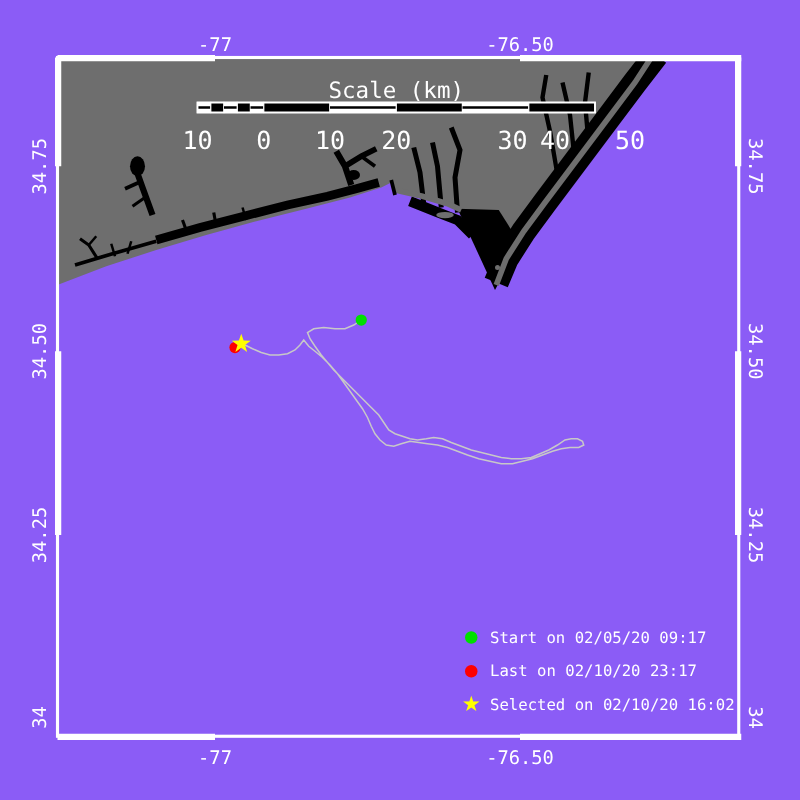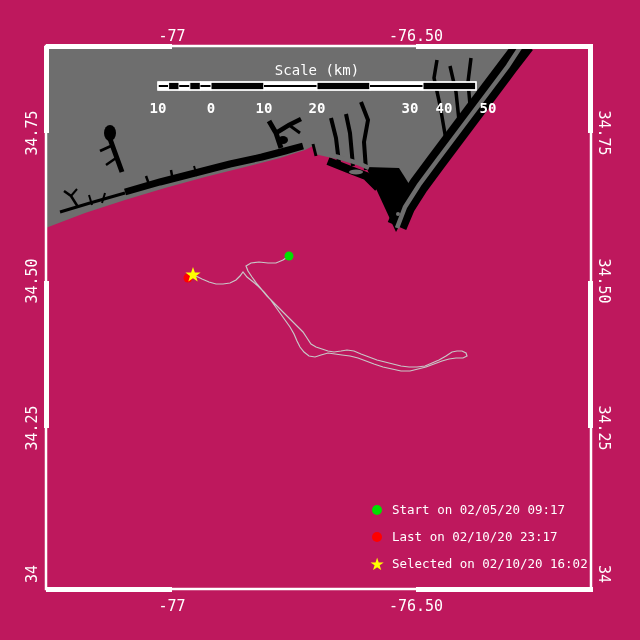--- a/index.html
+++ b/index.html
@@ -1,26 +1,26 @@
 <!DOCTYPE html>
 <html><head>
 <meta charset="utf-8">
 <style>
   html,body{margin:0;padding:0;background:#000;}
   .screen{
-    position:relative;width:640px;height:640px;background:#be185d;overflow:hidden;
+    position:relative;width:640px;height:640px;background:#8b5cf6;overflow:hidden;
     font-family:"DejaVu Sans Mono","Liberation Mono",monospace;color:#fff;
   }
   .screen svg{position:absolute;left:0;top:0;}
   .lbl{position:absolute;white-space:nowrap;font-size:15px;color:#fff;}
   .lbl.h{transform:translateX(-50%);}
   .lbl.rotl{transform:translate(-50%,-50%) rotate(-90deg);}
   .lbl.rotr{transform:translate(-50%,-50%) rotate(90deg);}
-  .scale-title{position:absolute;left:317px;top:62px;transform:translateX(-50%);font-size:14px;}
-  .scale-tick{position:absolute;top:100px;transform:translateX(-50%);font-size:14px;font-weight:bold;}
+  .scale-title{position:absolute;left:317px;top:62px;transform:translateX(-50%);font-size:18px;}
+  .scale-tick{position:absolute;top:100px;transform:translateX(-50%);font-size:20px;}
   .legend{position:absolute;left:362px;top:496px;text-align:right;}
   .legend-row{display:flex;align-items:center;height:27px;}
   .swatch{width:30px;display:flex;justify-content:center;align-items:center;flex:0 0 30px;}
   .dot{width:10px;height:10px;border-radius:50%;display:inline-block;}
   .star-glyph{font-size:17px;line-height:10px;font-family:"DejaVu Sans",sans-serif;}
   .legend-label{font-size:12.5px;letter-spacing:0px;}
 </style>
 </head>
 <body>
 
@@ -127,21 +127,21 @@
   <div class="lbl rotr" style="left:604px;top:428px;">34.25</div>
   <div class="lbl rotr" style="left:604px;top:574px;">34</div>
 
   <div class="scale-title">Scale (km)</div>
   <div class="scale-tick" style="left:158px;">10</div>
   <div class="scale-tick" style="left:211px;">0</div>
   <div class="scale-tick" style="left:264px;">10</div>
   <div class="scale-tick" style="left:317px;">20</div>
   <div class="scale-tick" style="left:370px;margin-left:40px;">30</div>
   <div class="scale-tick" style="left:444px;">40</div>
-  <div class="scale-tick" style="left:488px;">50</div>
+  <div class="scale-tick" style="left:504px;">50</div>
 
   <div class="legend">
     <div class="legend-row">
       <span class="swatch">
           <span class="dot" id="sw-start" style="background: rgb(0, 224, 0);"></span>
         </span>
       <span class="legend-label">Start on 02/05/20 09:17</span>
     </div>
     <div class="legend-row">
       <span class="swatch">

